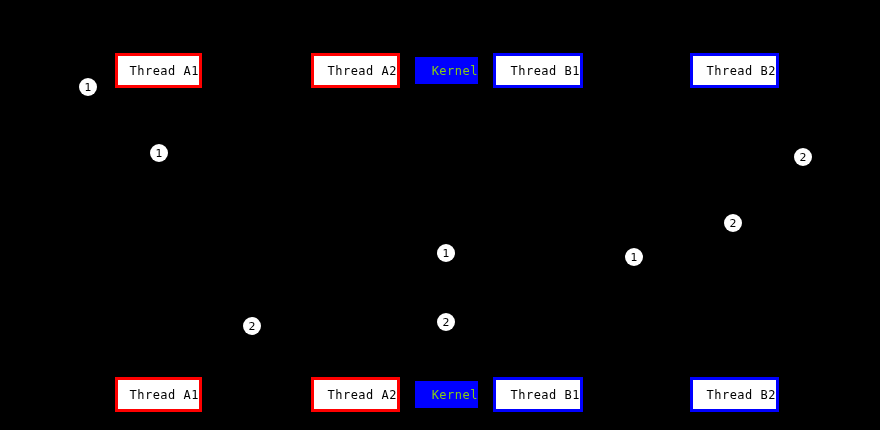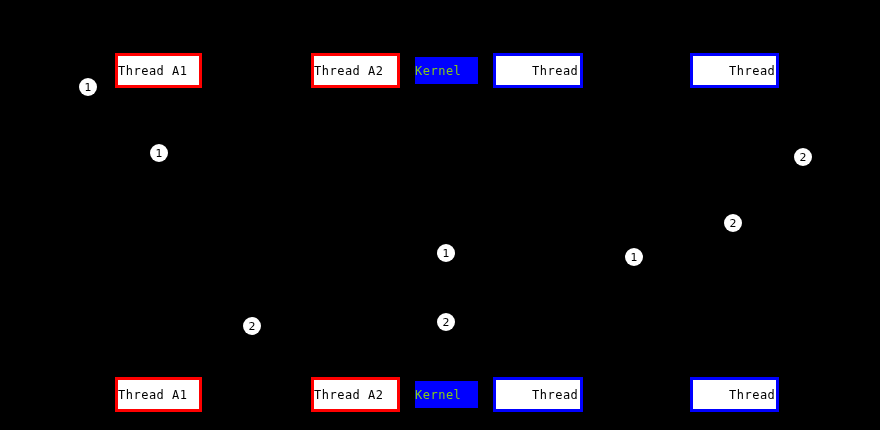--- a/index.html
+++ b/index.html
@@ -18,21 +18,21 @@
   .lifeline {
     position: absolute;
     width: 1px;
     background: #000000;
   }
   .node-box {
     position: absolute;
     box-sizing: border-box;
     display: flex;
     align-items: center;
-    justify-content: flex-start;
+    justify-content: flex-end;
     font-family: "DejaVu Sans Mono", "Liberation Mono", monospace;
     font-size: 12px;
     letter-spacing: 0.5px;
     white-space: nowrap;
     color: #000000;
   }
   .node-box.thread-a {
     background: #ffffff;
     border: 3px solid #ff0000;
   }

